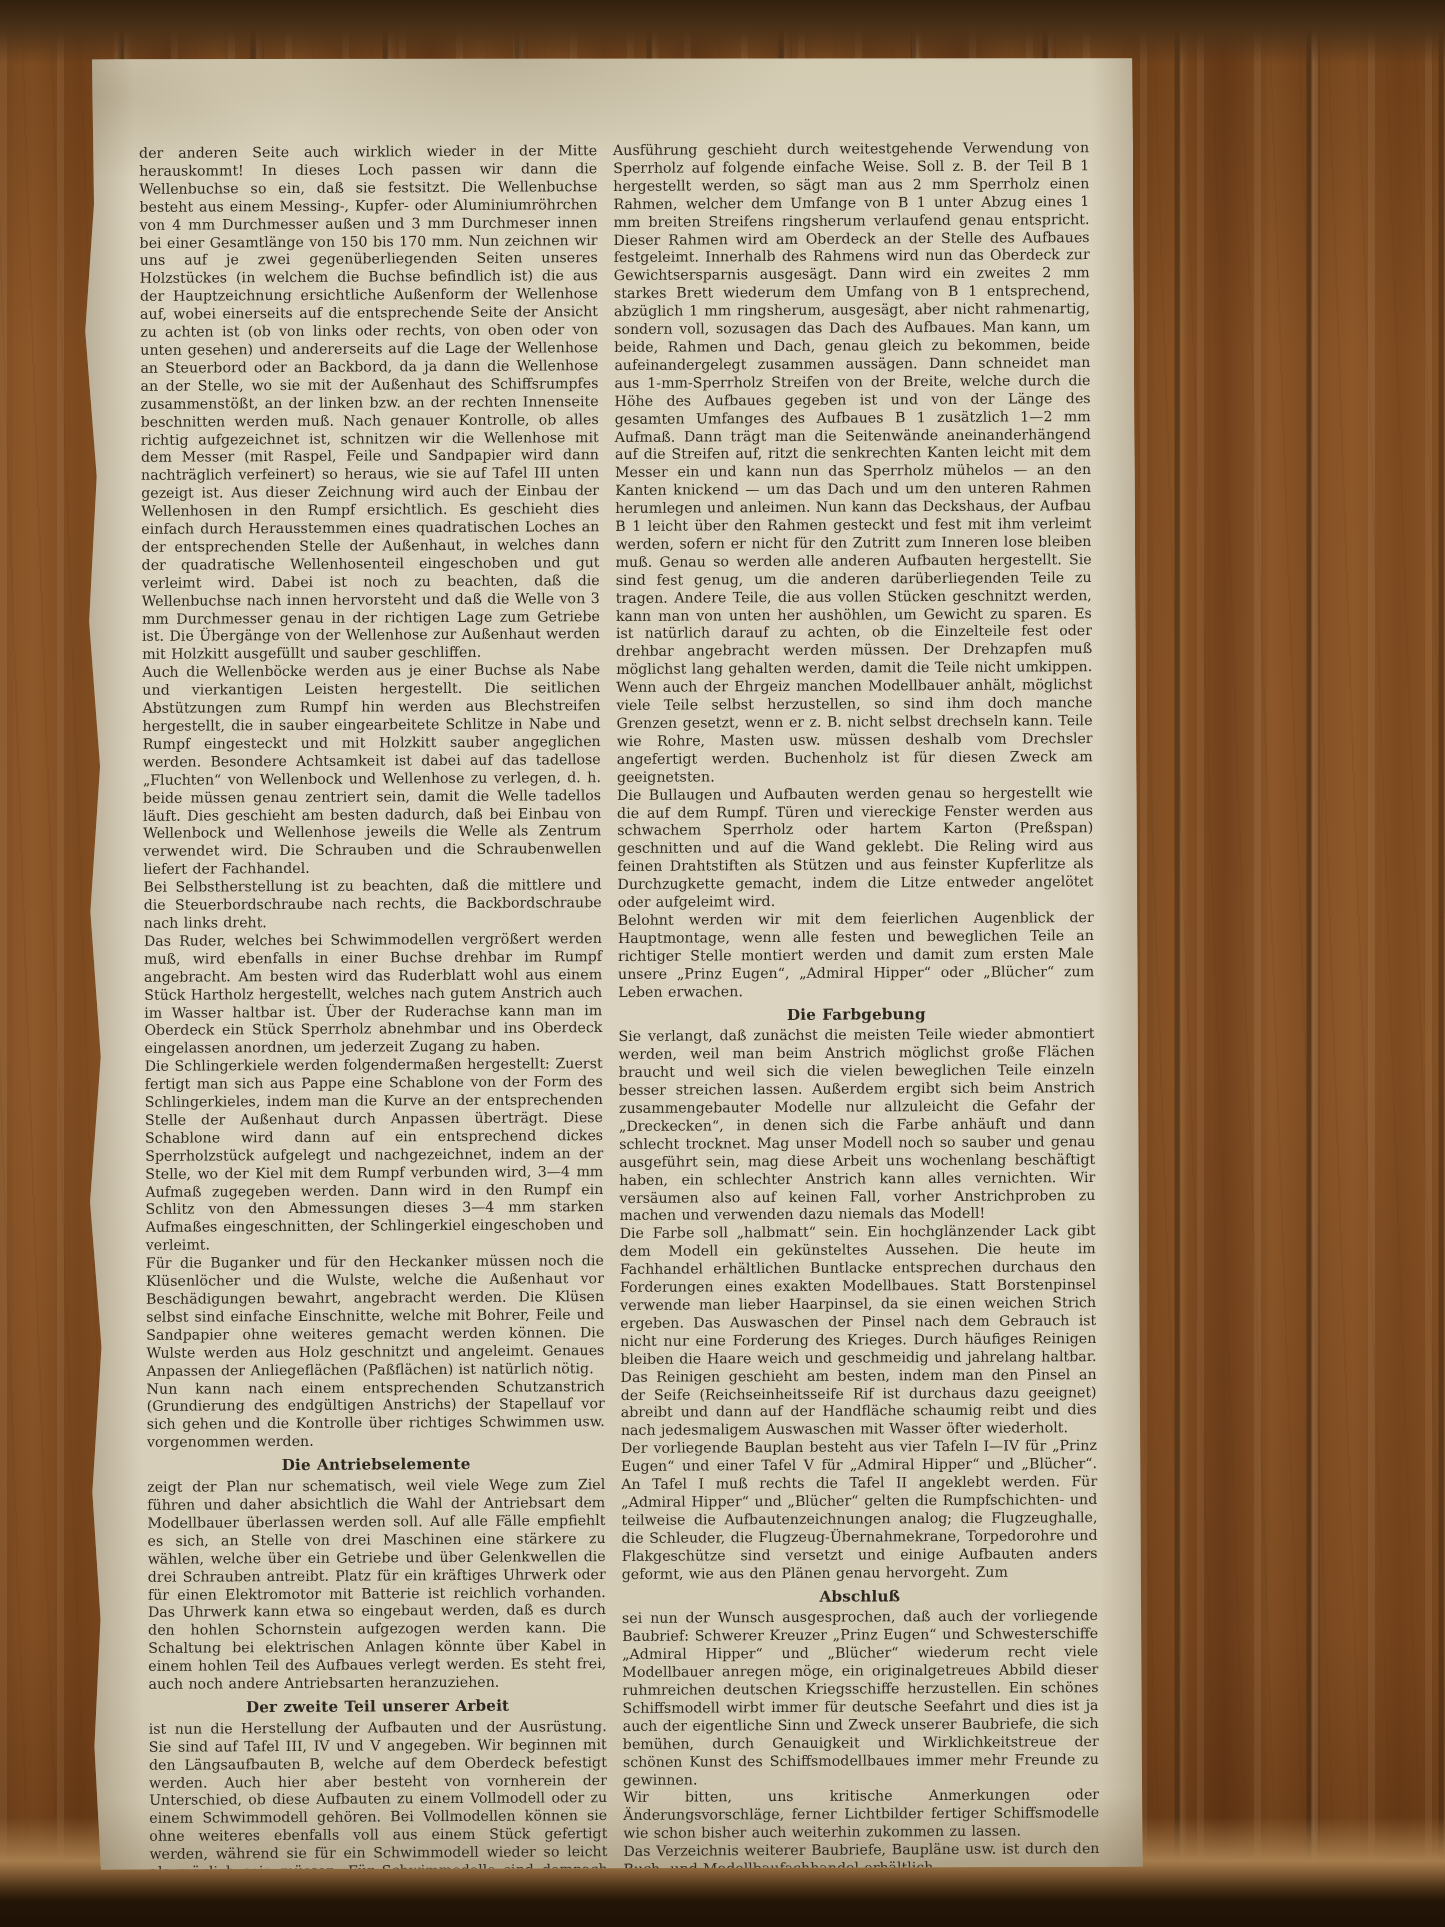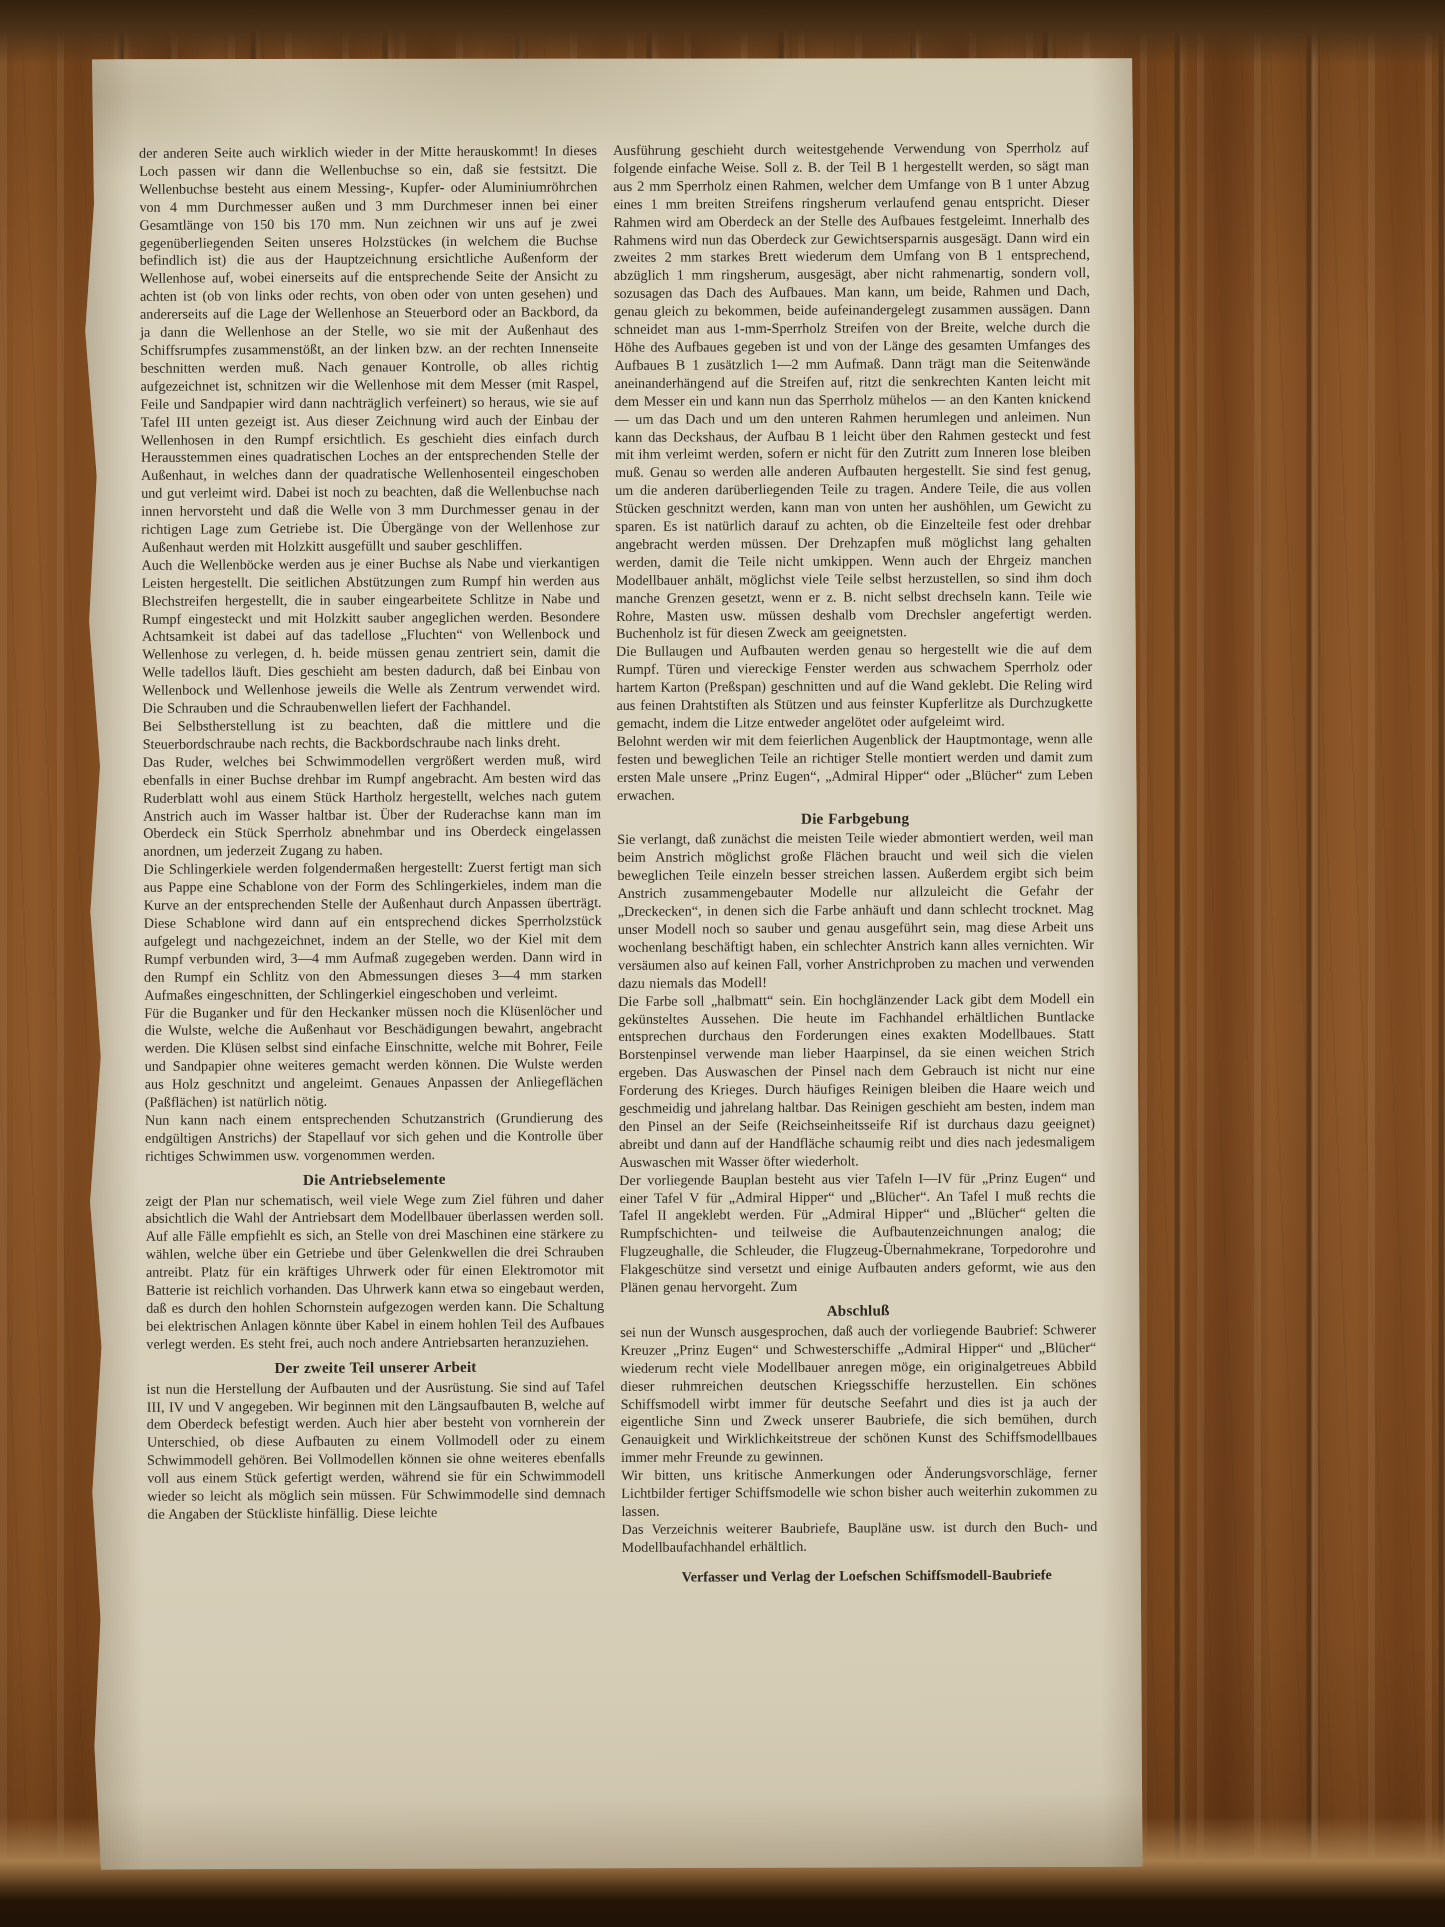--- a/index.html
+++ b/index.html
@@ -1,21 +1,21 @@
 <!DOCTYPE html>
 <html lang="de"><head>
 <meta charset="utf-8">
 <style>
   html,body{margin:0;padding:0;}
   body{
     width:1445px;height:1927px;overflow:hidden;
     font-family:"DejaVu Serif","Liberation Serif",serif;
     background:#a88054;
   }
-  .scene{position:relative;width:1445px;height:1927px;overflow:hidden;font-family:Liberation Serif, serif;}
+  .scene{position:relative;width:1445px;height:1927px;overflow:hidden;}
 
   
   .wood{
     position:absolute;inset:0;
     background:
       repeating-linear-gradient(90deg,
         rgba(0,0,0,0) 0px, rgba(0,0,0,0) 118px,
         rgba(62,40,18,0.55) 119px, rgba(62,40,18,0.55) 123px,
         rgba(255,235,200,0.10) 125px, rgba(0,0,0,0) 132px),
       repeating-linear-gradient(90deg,

